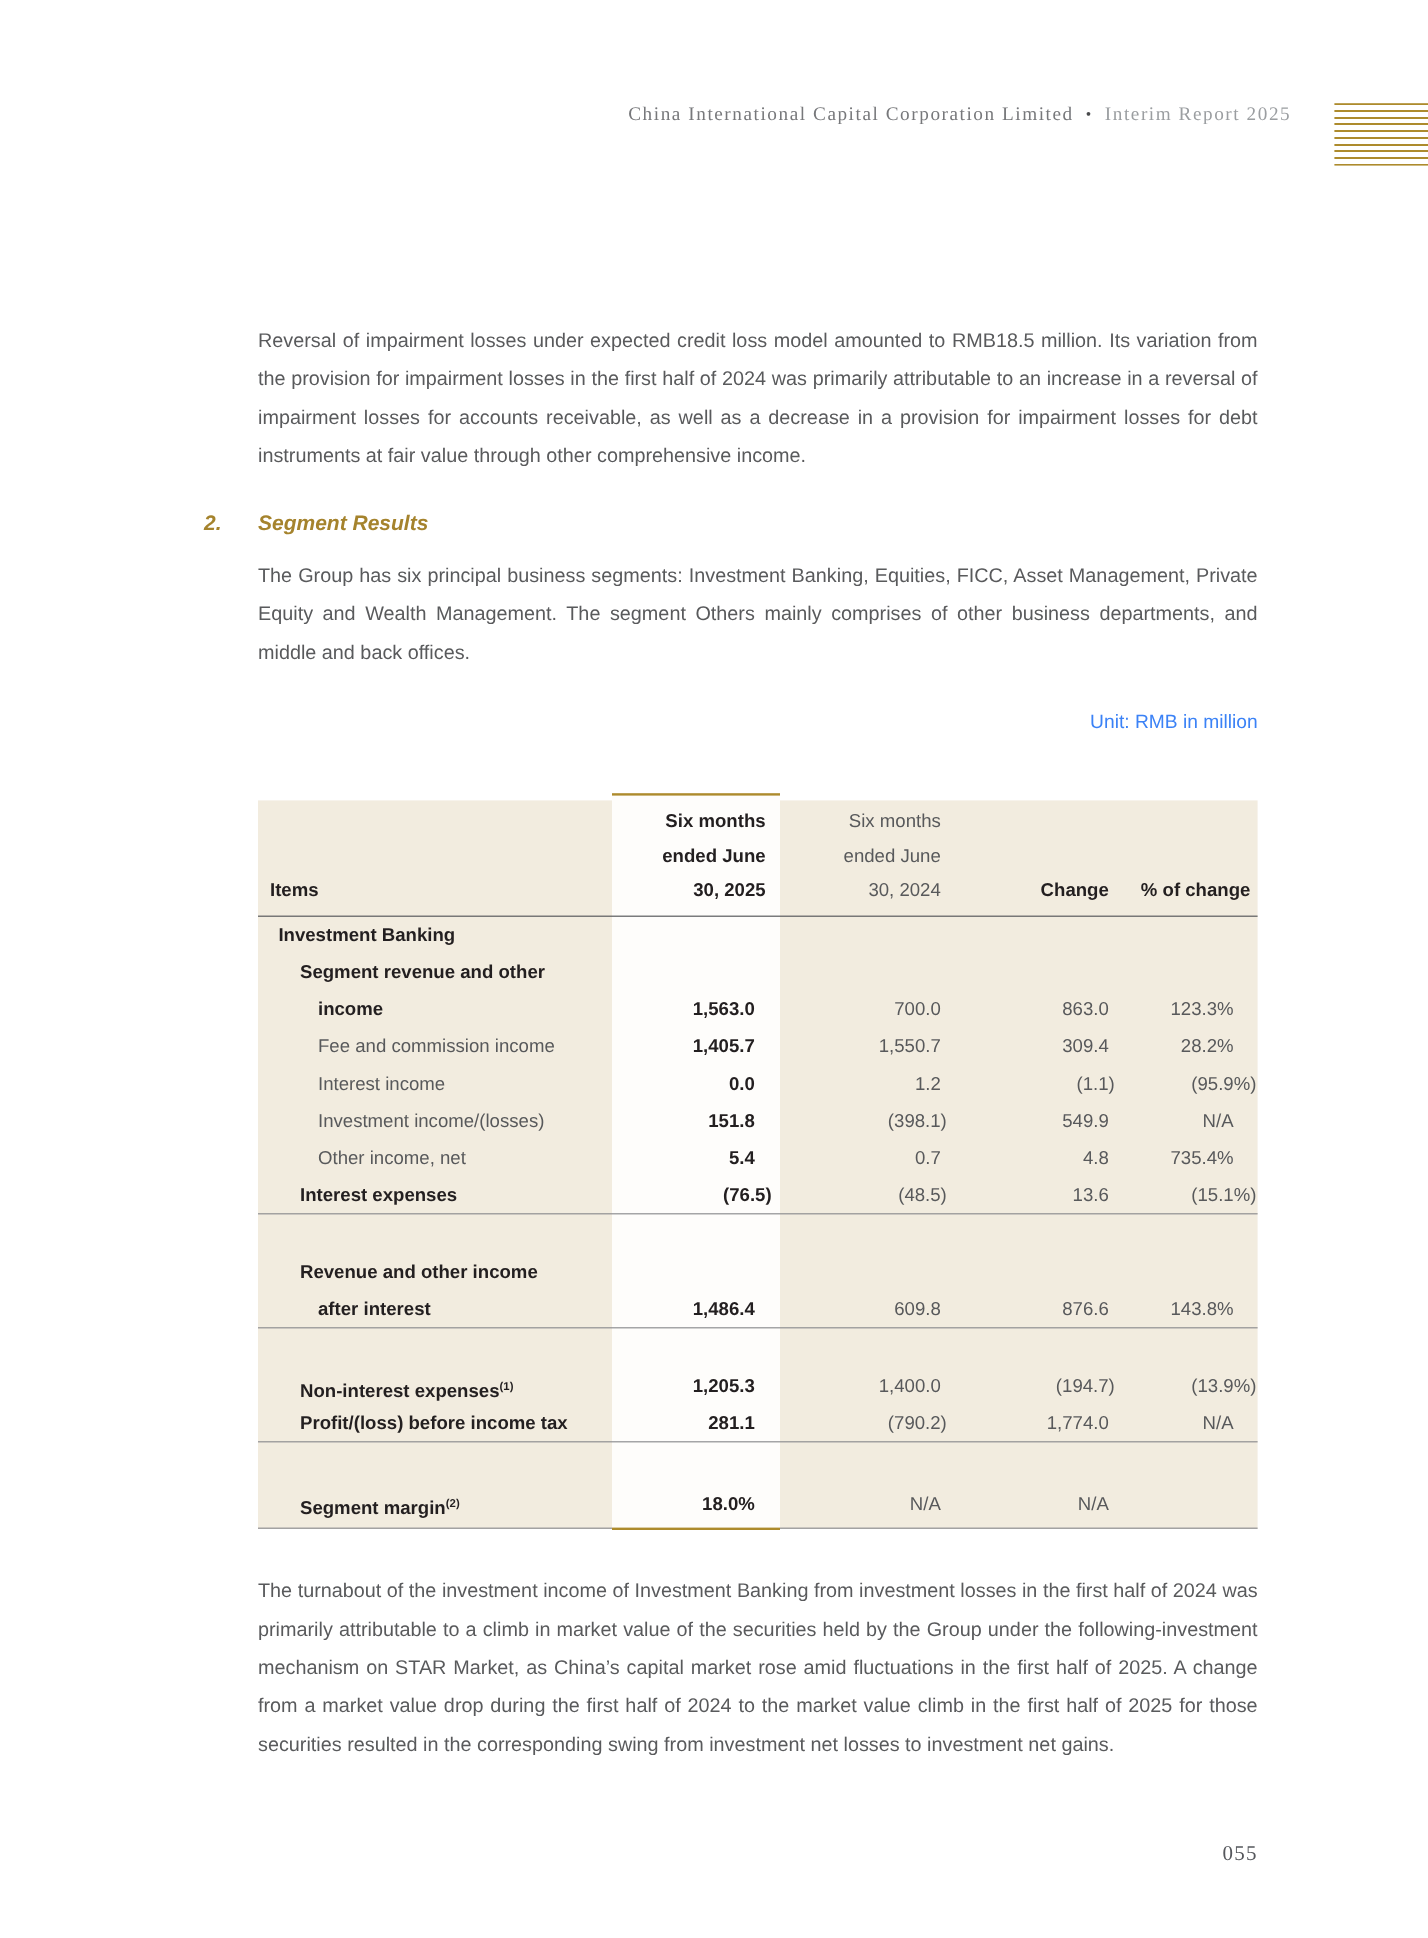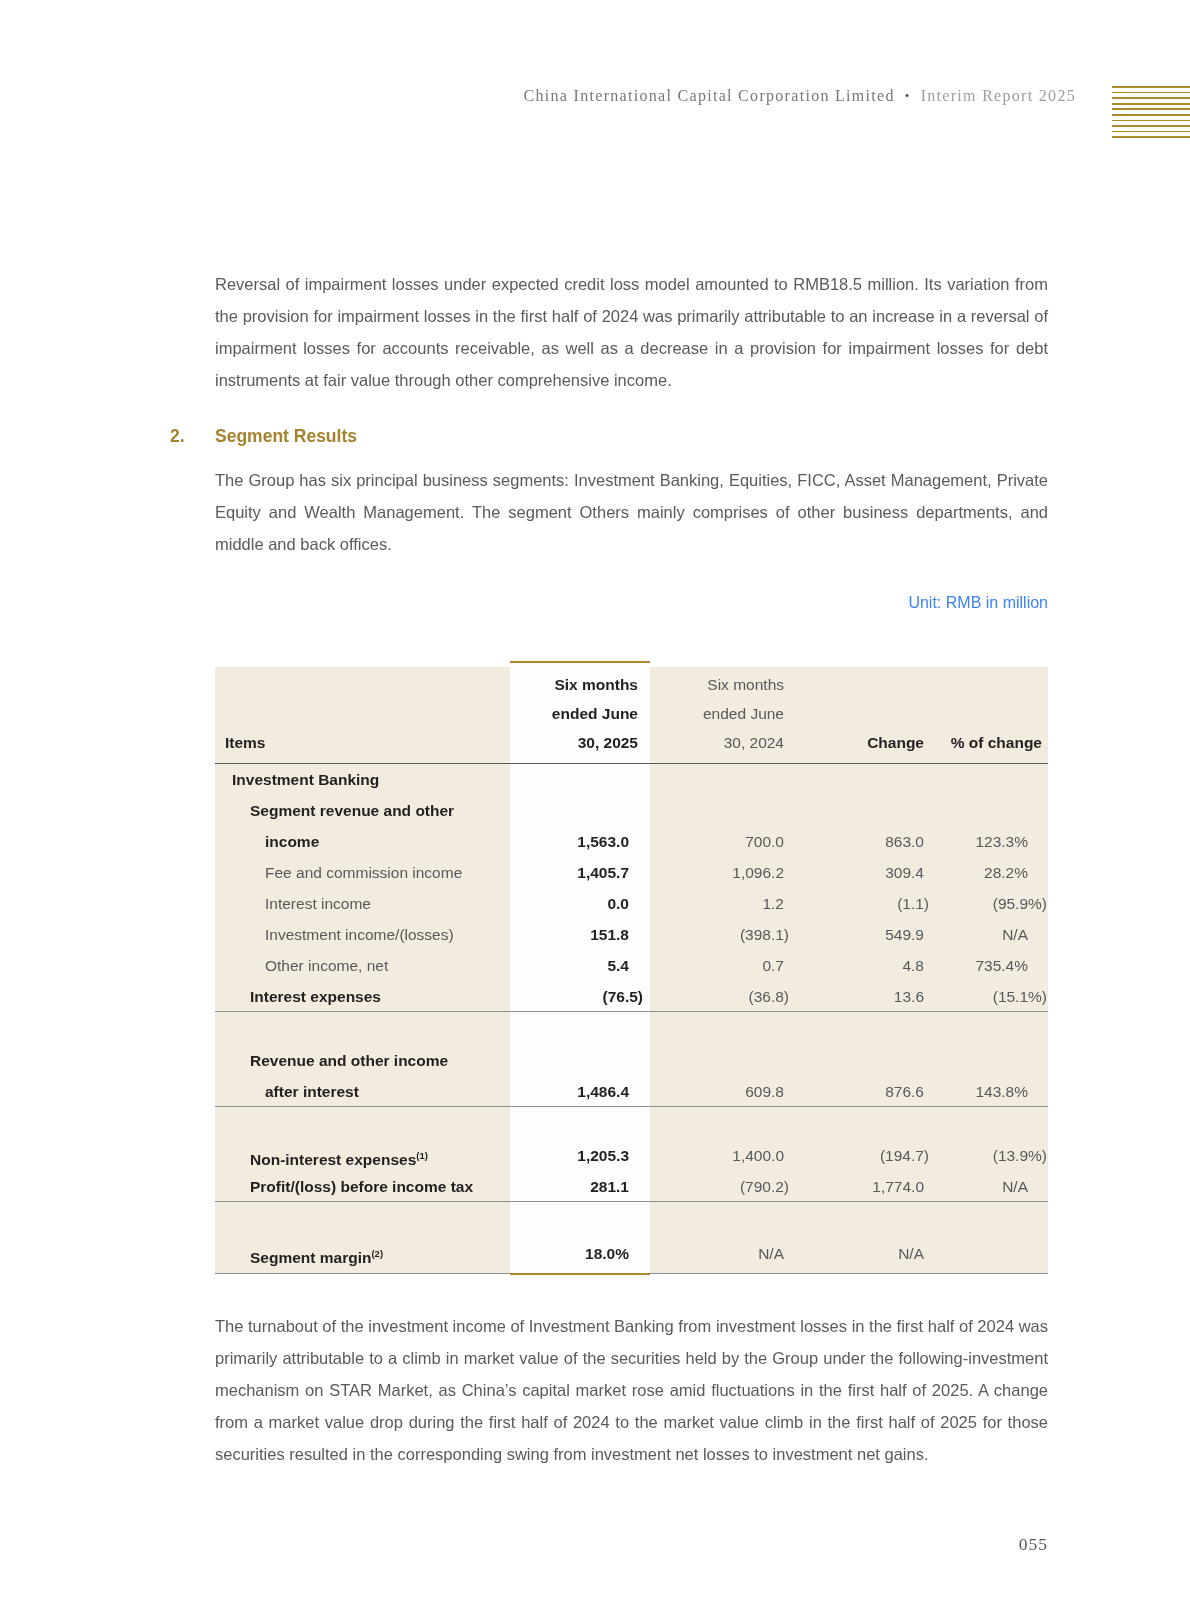--- a/index.html
+++ b/index.html
@@ -17,21 +17,21 @@
             #ad8b2d 0,#ad8b2d 1.7px,transparent 1.7px,transparent 5.6px);}
 
   
   .para{position:absolute;left:215px;width:833px;font-size:16.5px;
         line-height:32px;color:#595a5c;text-align:justify;}
   .para1{top:268px;}
   .para2{top:464px;}
   .para3{top:1310px;}
 
   .section-head{position:absolute;left:170px;top:426px;width:878px;
-        color:#a5832d;font-weight:bold;font-size:17.5px;}
+        color:#a5832d;font-weight:bold;font-size:17.5px;font-style:italic;}
   .section-head .num{display:inline-block;width:45px;}
 
   .unit-note{position:absolute;left:215px;top:594px;width:833px;
         text-align:right;font-size:16px;color:#3b82f6;}
 
   
   .seg-table{position:absolute;left:215px;top:667px;width:833px;
         background:#f2ecdf;border-bottom:1px solid #8f9092;}
   .white-col{position:absolute;left:295px;top:-6px;bottom:-2px;width:140px;
         background:#fefdfb;border-top:2.5px solid #ad8b2d;
@@ -127,21 +127,21 @@
         <div class="trow ind2 bold">
           <div class="cell label">income</div>
           <div class="cell v2025">1,563.0</div>
           <div class="cell v2024">700.0</div>
           <div class="cell vchg">863.0</div>
           <div class="cell vpct">123.3%</div>
         </div>
         <div class="trow ind2">
           <div class="cell label">Fee and commission income</div>
           <div class="cell v2025">1,405.7</div>
-          <div class="cell v2024">1,096.2</div>
+          <div class="cell v2024">1,550.7</div>
           <div class="cell vchg">309.4</div>
           <div class="cell vpct">28.2%</div>
         </div>
         <div class="trow ind2">
           <div class="cell label">Interest income</div>
           <div class="cell v2025">0.0</div>
           <div class="cell v2024">1.2</div>
           <div class="cell vchg paren">(1.1)</div>
           <div class="cell vpct paren">(95.9%)</div>
         </div>
@@ -155,21 +155,21 @@
         <div class="trow ind2">
           <div class="cell label">Other income, net</div>
           <div class="cell v2025">5.4</div>
           <div class="cell v2024">0.7</div>
           <div class="cell vchg">4.8</div>
           <div class="cell vpct">735.4%</div>
         </div>
         <div class="trow ind1 bold rule-after">
           <div class="cell label">Interest expenses</div>
           <div class="cell v2025 paren">(76.5)</div>
-          <div class="cell v2024 paren">(36.8)</div>
+          <div class="cell v2024 paren">(48.5)</div>
           <div class="cell vchg">13.6</div>
           <div class="cell vpct paren">(15.1%)</div>
         </div>
         <div class="trow spacer"></div>
         <div class="trow ind1 bold">
           <div class="cell label">Revenue and other income</div>
           <div class="cell v2025"></div>
           <div class="cell v2024"></div>
           <div class="cell vchg"></div>
           <div class="cell vpct"></div>

